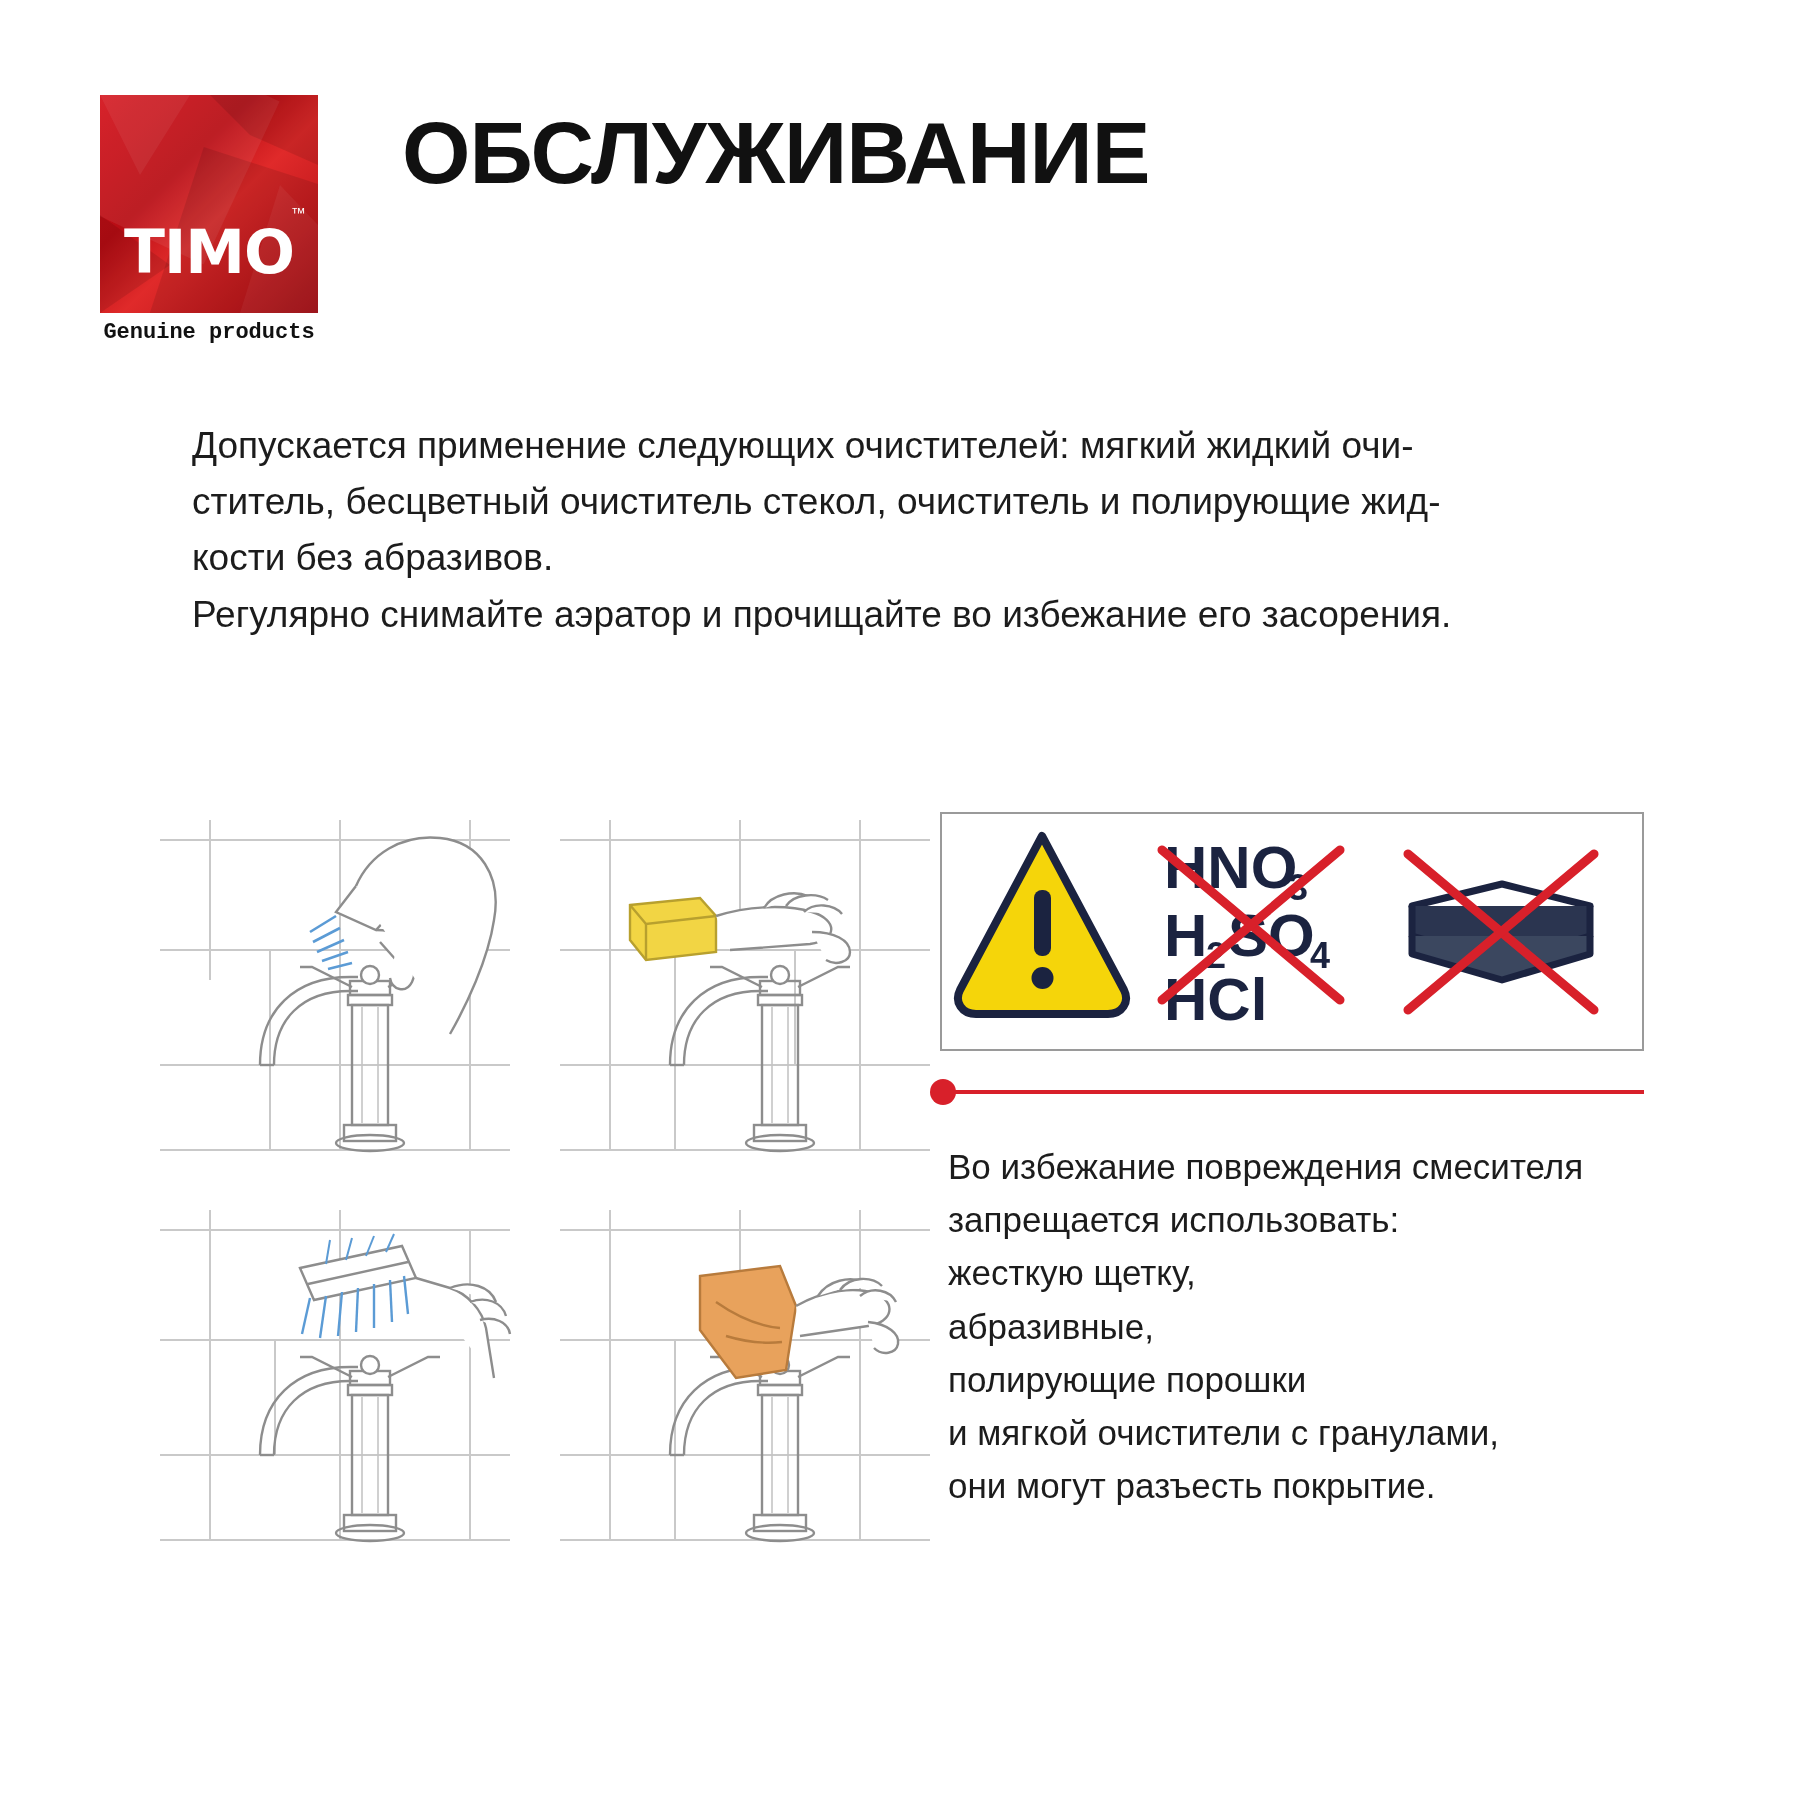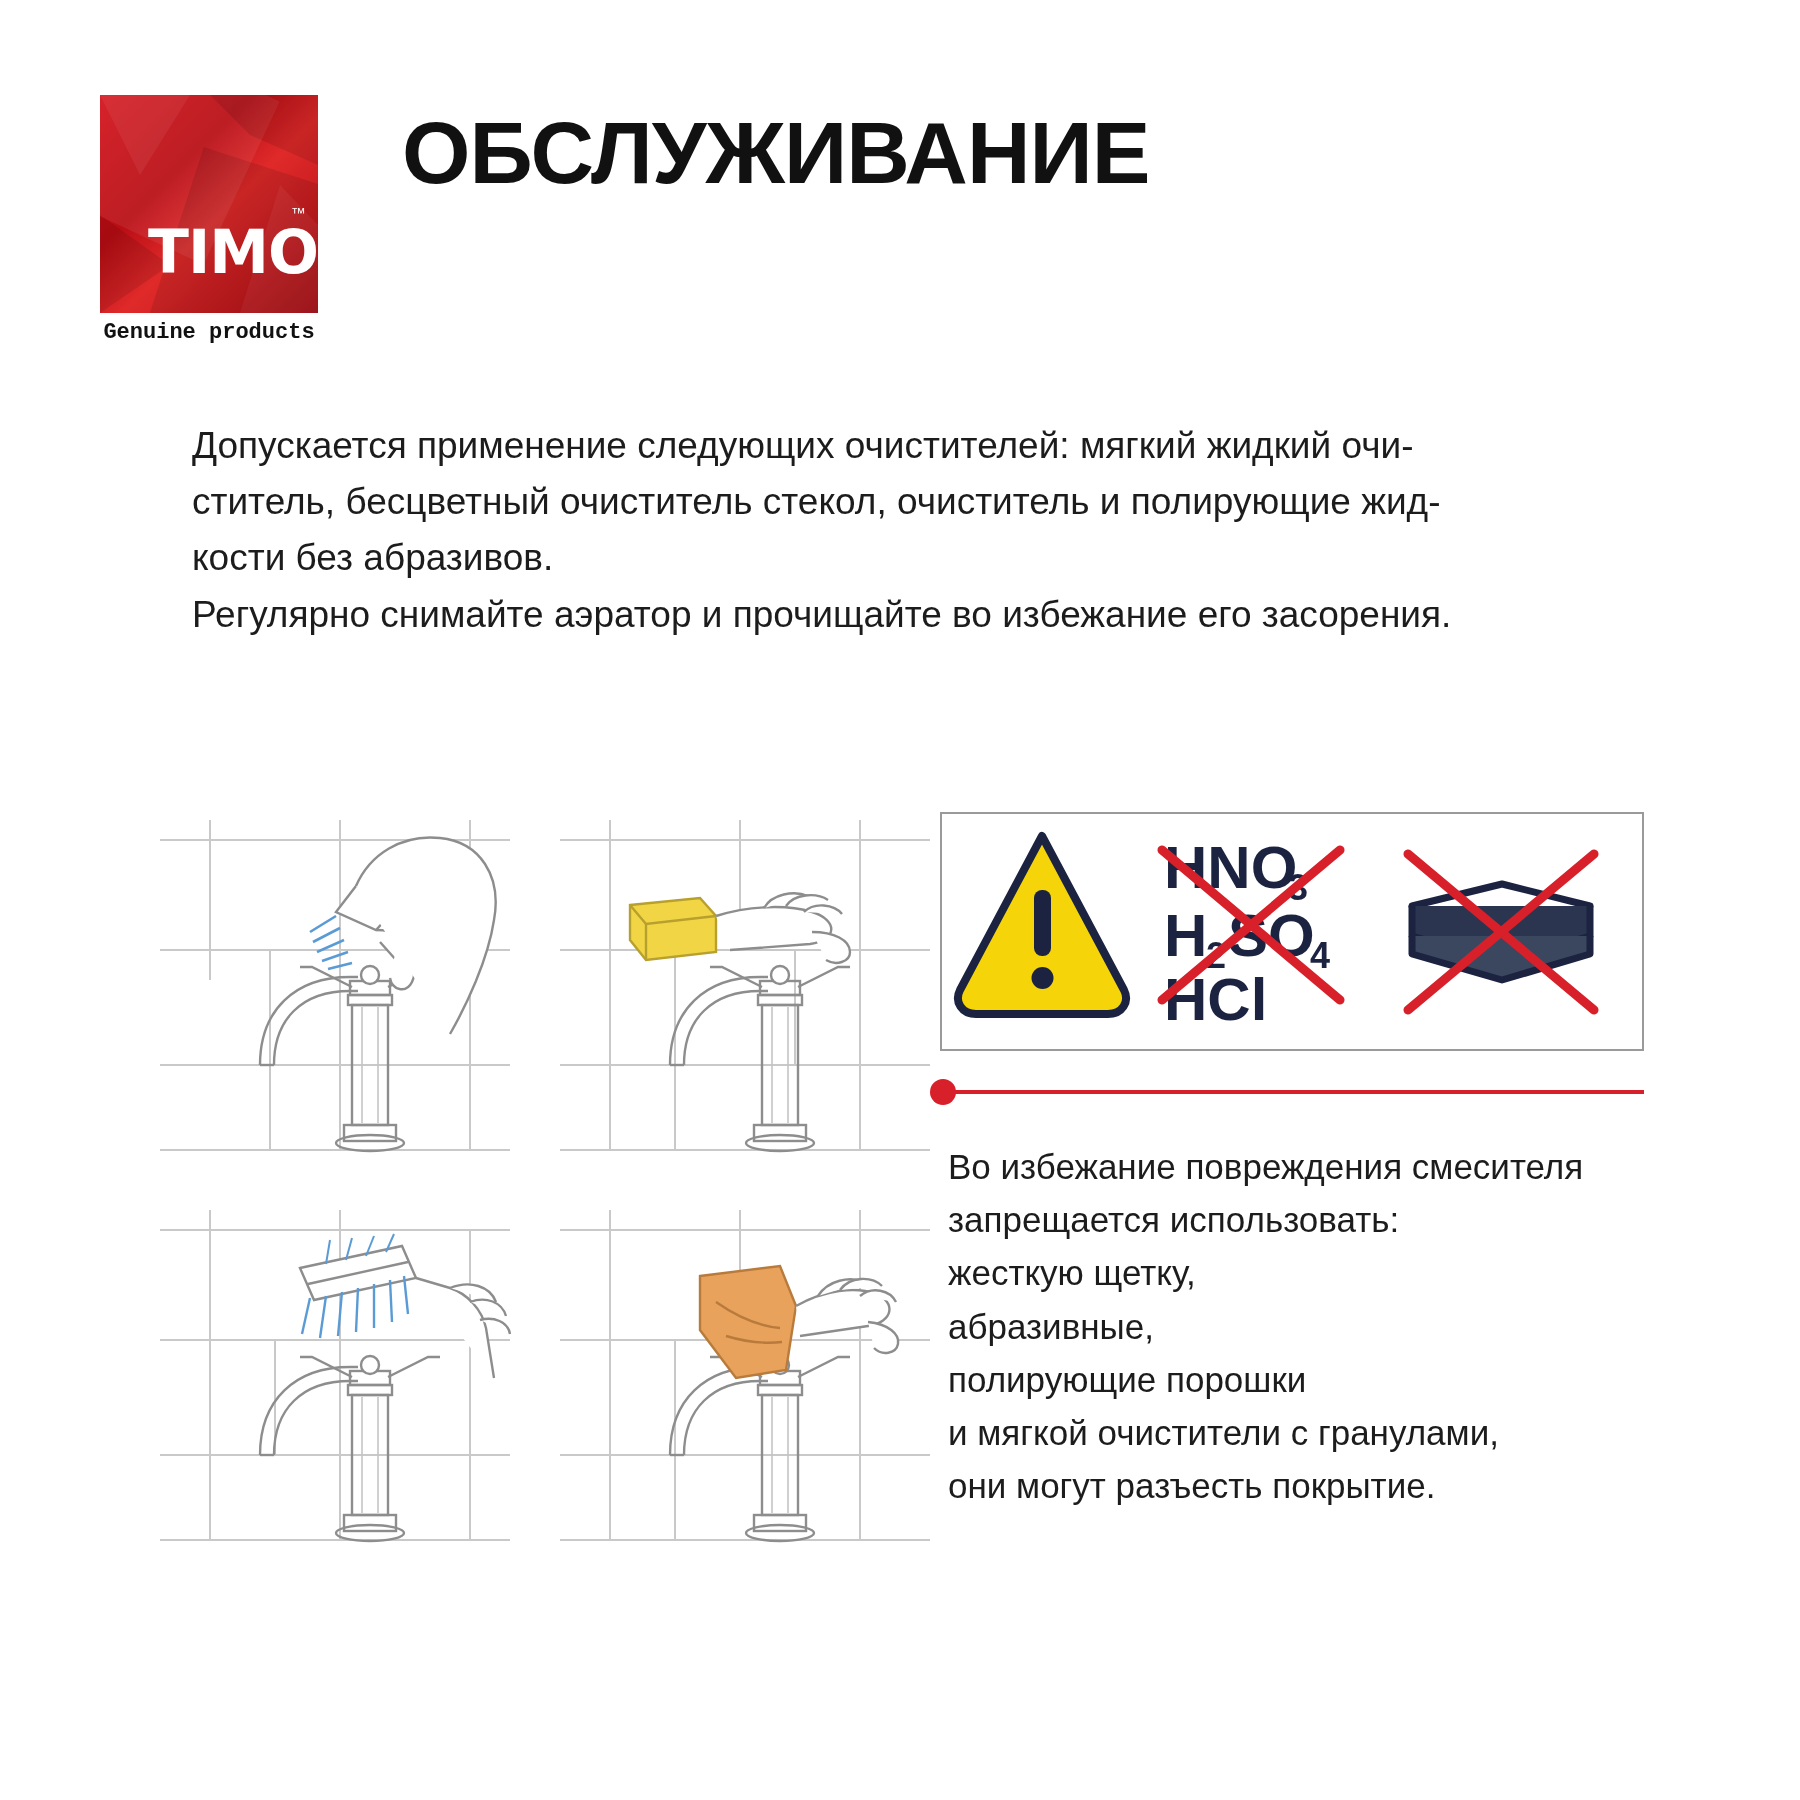--- a/index.html
+++ b/index.html
@@ -59,21 +59,21 @@
     right: -50px; bottom: -60px;
     width: 200px; height: 200px;
     background: rgba(0,0,0,0.10);
     transform: rotate(18deg);
   }
   .logo-word {
     position: absolute;
     left: 0;
     right: 0;
     bottom: 26px;
-    text-align: right;
+    text-align: center;
     font-family: "DejaVu Sans", sans-serif;
     font-weight: bold;
     font-size: 60px;
     letter-spacing: -1px;
     color: #ffffff;
     z-index: 3;
   }
   .logo-tm {
     position: absolute;
     right: 12px;

